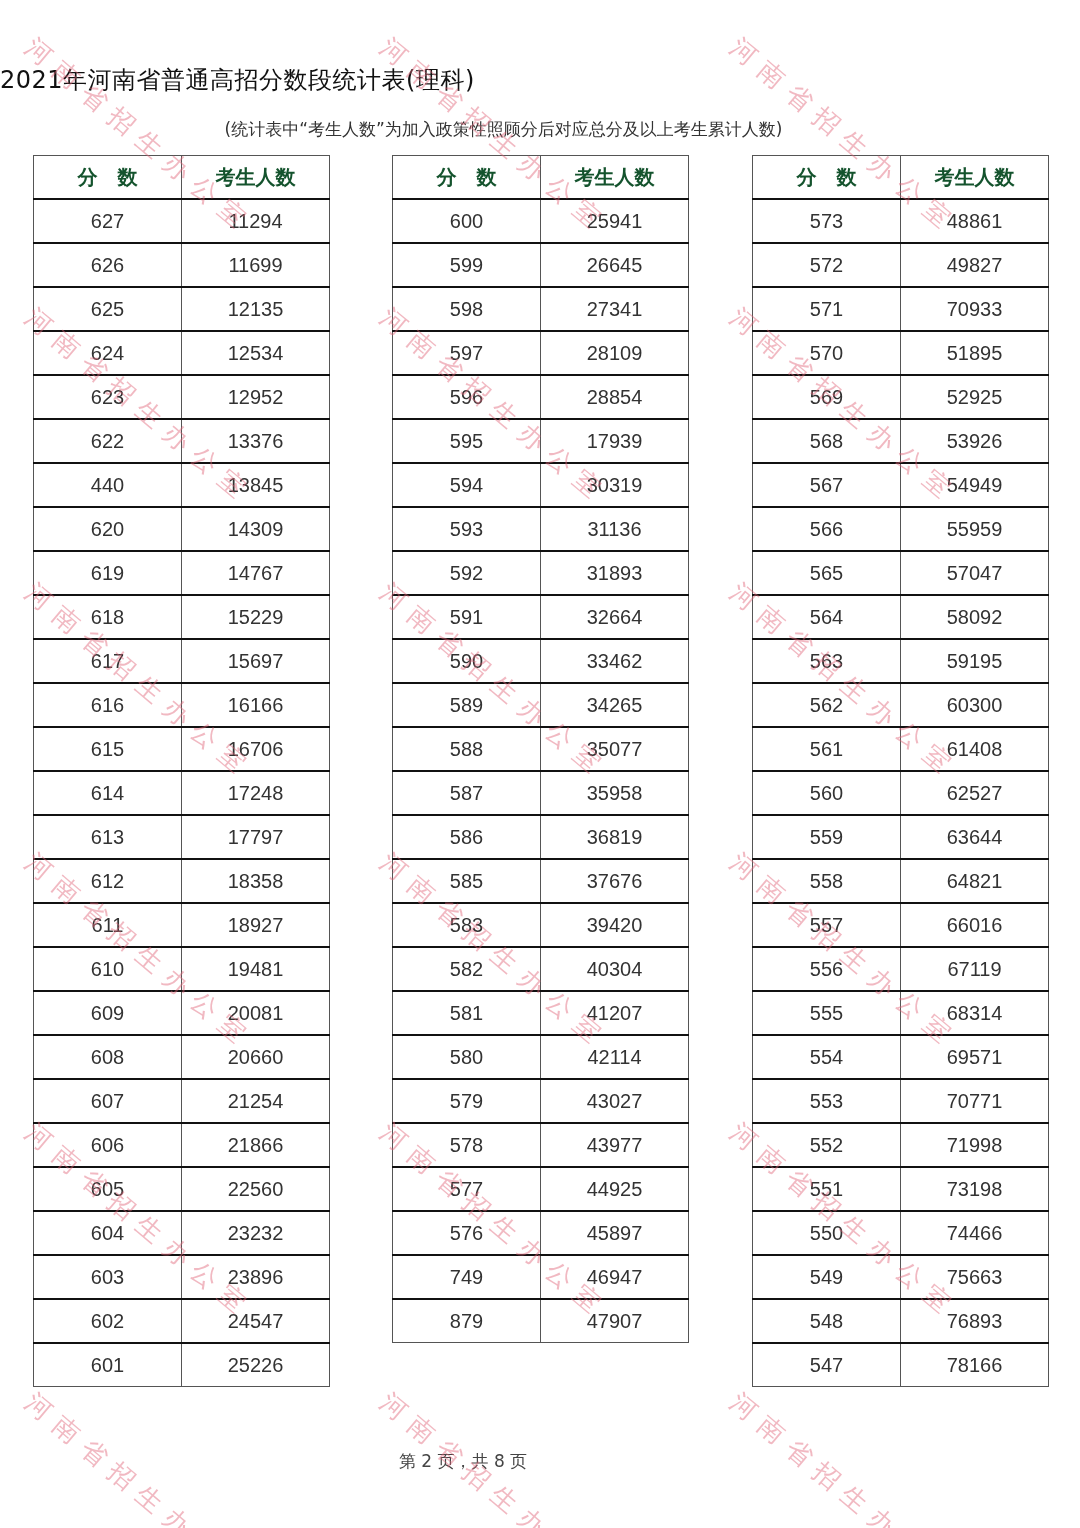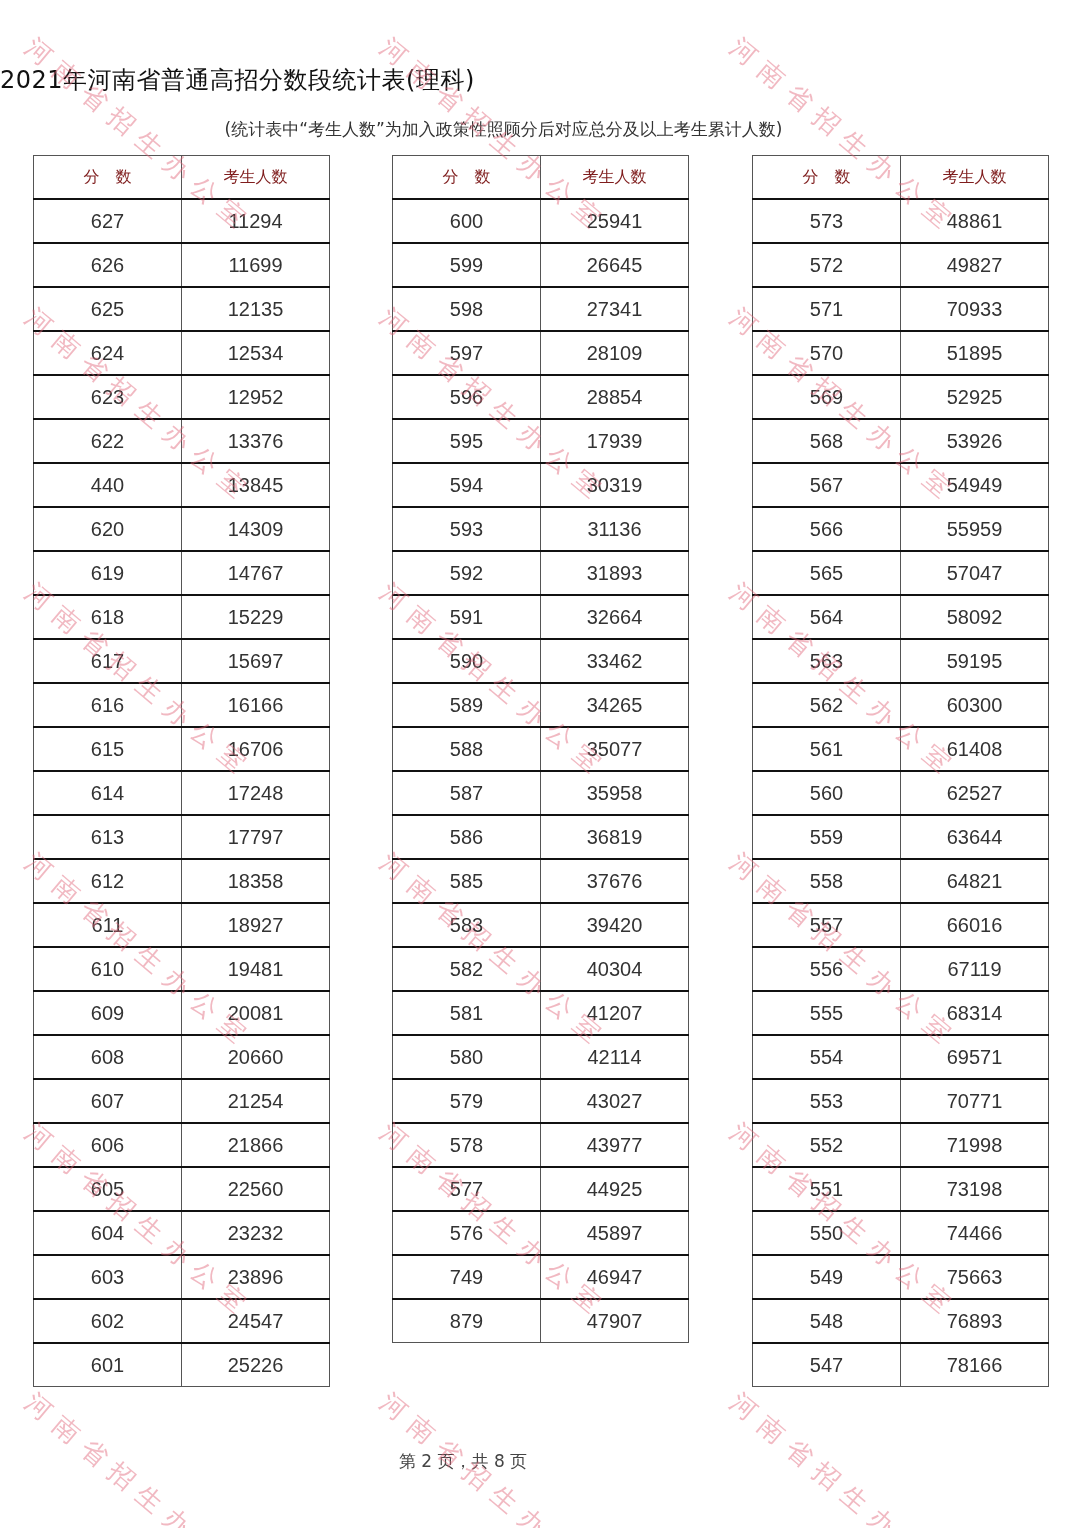--- a/index.html
+++ b/index.html
@@ -5,21 +5,21 @@
   html, body { margin: 0; padding: 0; background: #ffffff; }
   body { width: 1080px; height: 1528px; position: relative; overflow: hidden;
          font-family: "DejaVu Sans", "Liberation Sans", sans-serif; color: #222; }
   .title { position: absolute; top: 64px; left: 0; width: 1080px; text-align: left;
            font-size: 24px; color: #111; letter-spacing: 0.5px; }
   .subtitle { position: absolute; top: 118px; left: 0; width: 1007px; text-align: center;
               font-size: 17px; color: #333; }
   .tbl { position: absolute; top: 155px; width: 296px; border-collapse: collapse;
          table-layout: fixed; }
   .tbl th, .tbl td { border: 1.5px solid #555; text-align: center; padding: 0; }
-  .tbl th { height: 42px; font-weight: normal; font-size: 16px; color: #7f1d1d; }
+  .tbl th { height: 42px; font-weight: bold; font-size: 20px; color: #14532d; }
   .tbl td { height: 42px; font-size: 20px; font-family: "Liberation Sans", sans-serif; color: #333; }
   .tbl tbody tr { border-top: 2px solid #111; }
   .tbl thead tr { border-bottom: 2px solid #111; }
   .tbl col.c1 { width: 148px; } .tbl col.c2 { width: 148px; }
   #t1 { left: 33px; } #t2 { left: 392px; } #t3 { left: 752px; }
   .footer { position: absolute; top: 1450px; left: 0; width: 926px; text-align: center;
             font-size: 17px; color: #444; }
   .wm { position: absolute; color: rgba(225, 100, 120, 0.45); font-size: 26px;
         transform: rotate(40deg); transform-origin: left top; white-space: nowrap;
         letter-spacing: 10px; pointer-events: none; }

